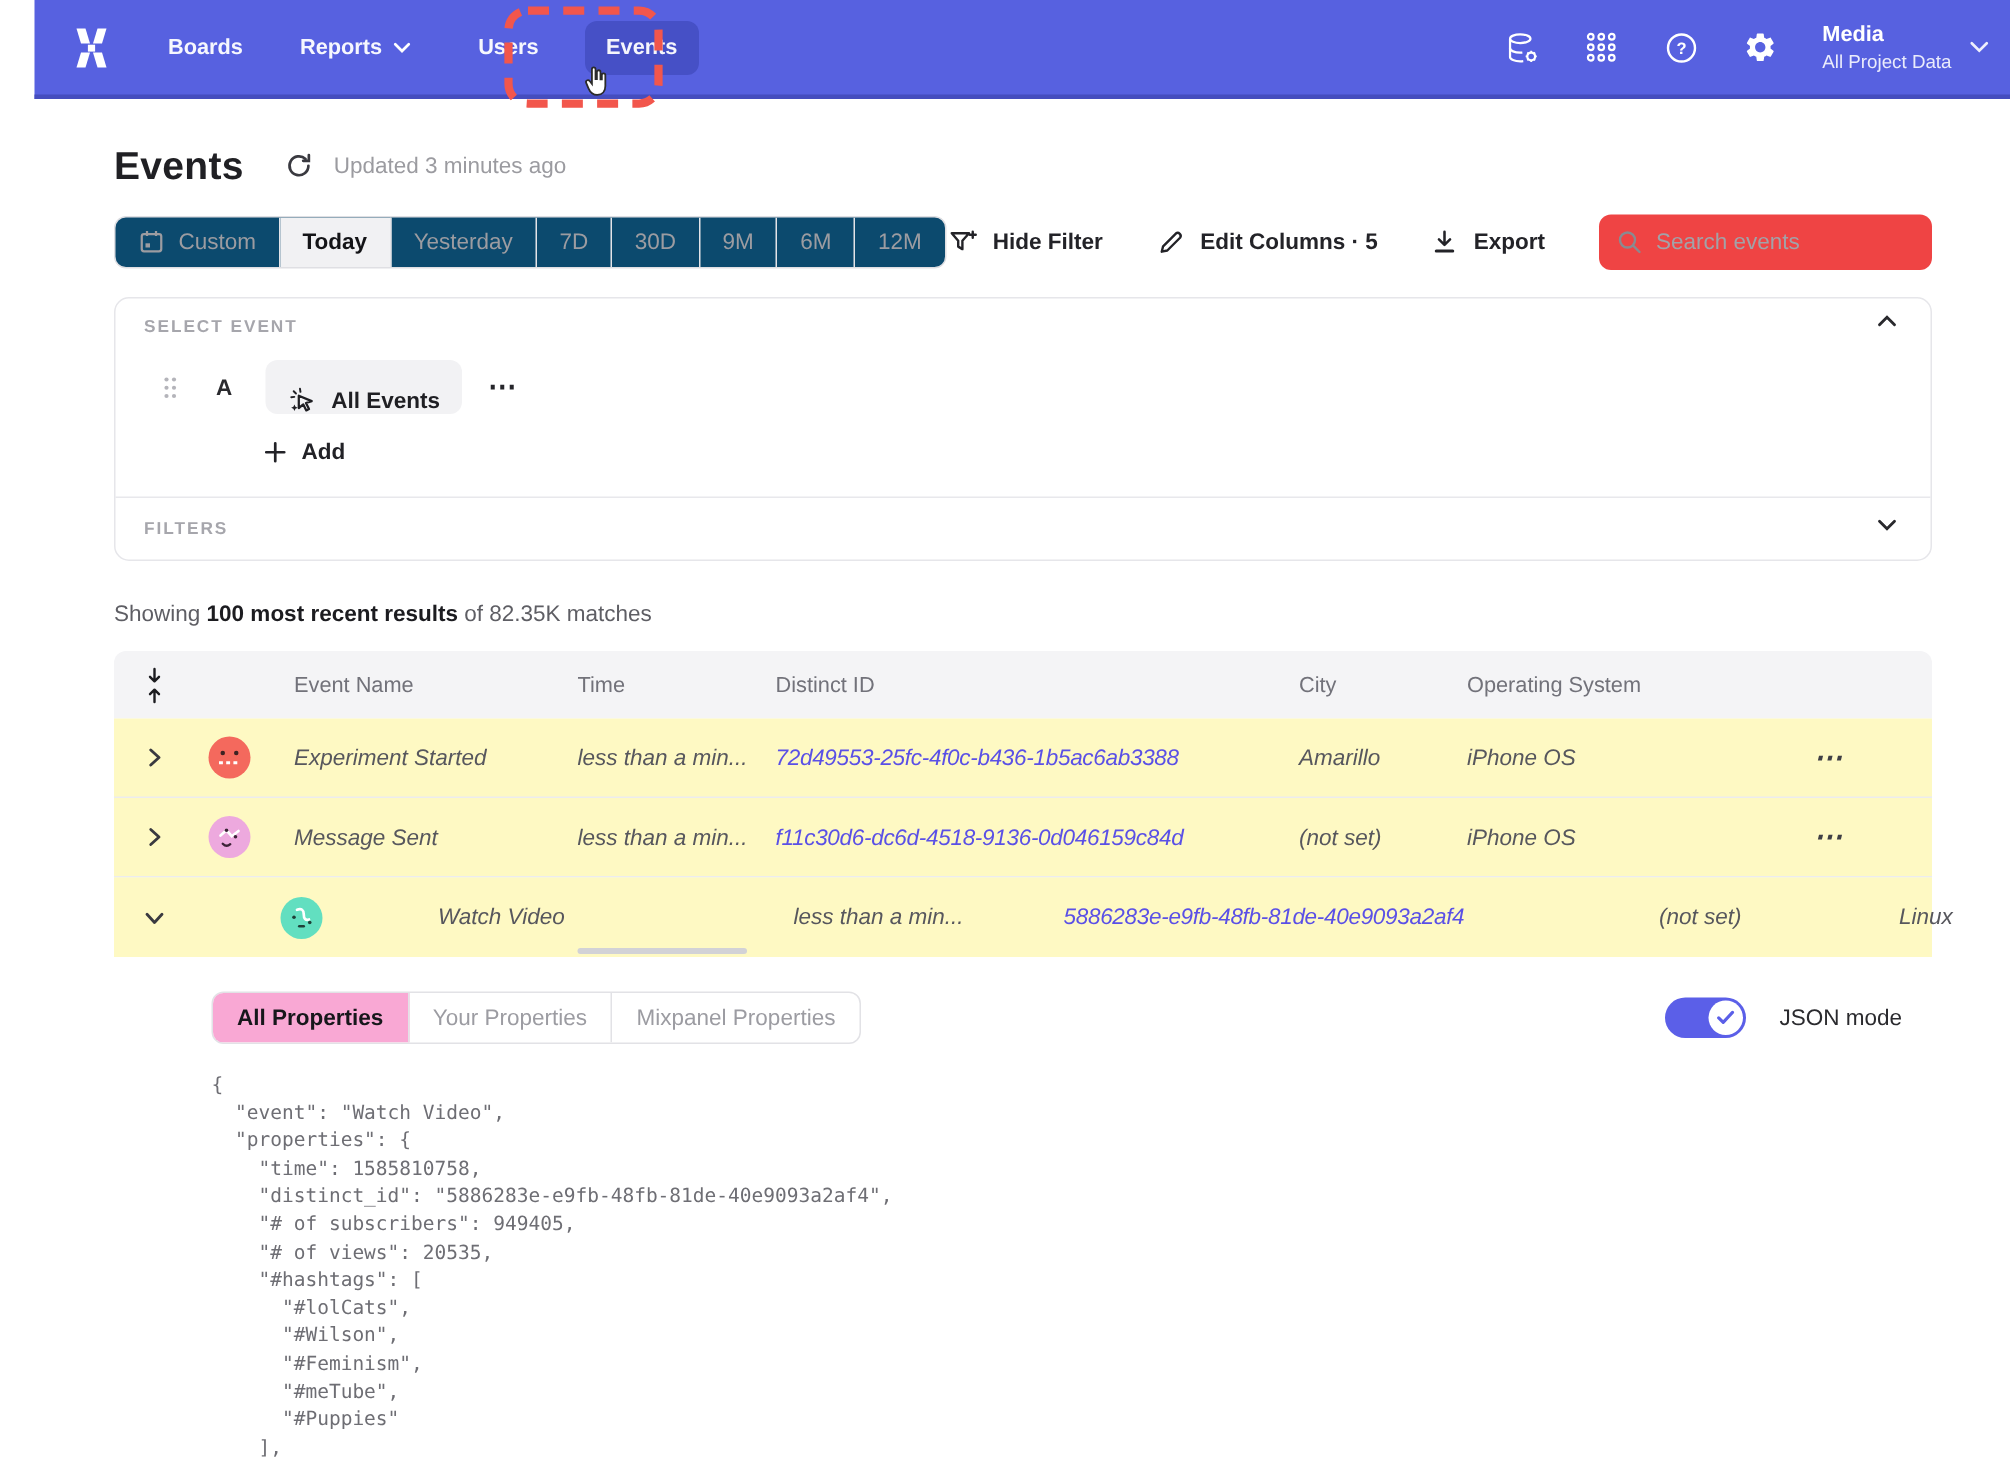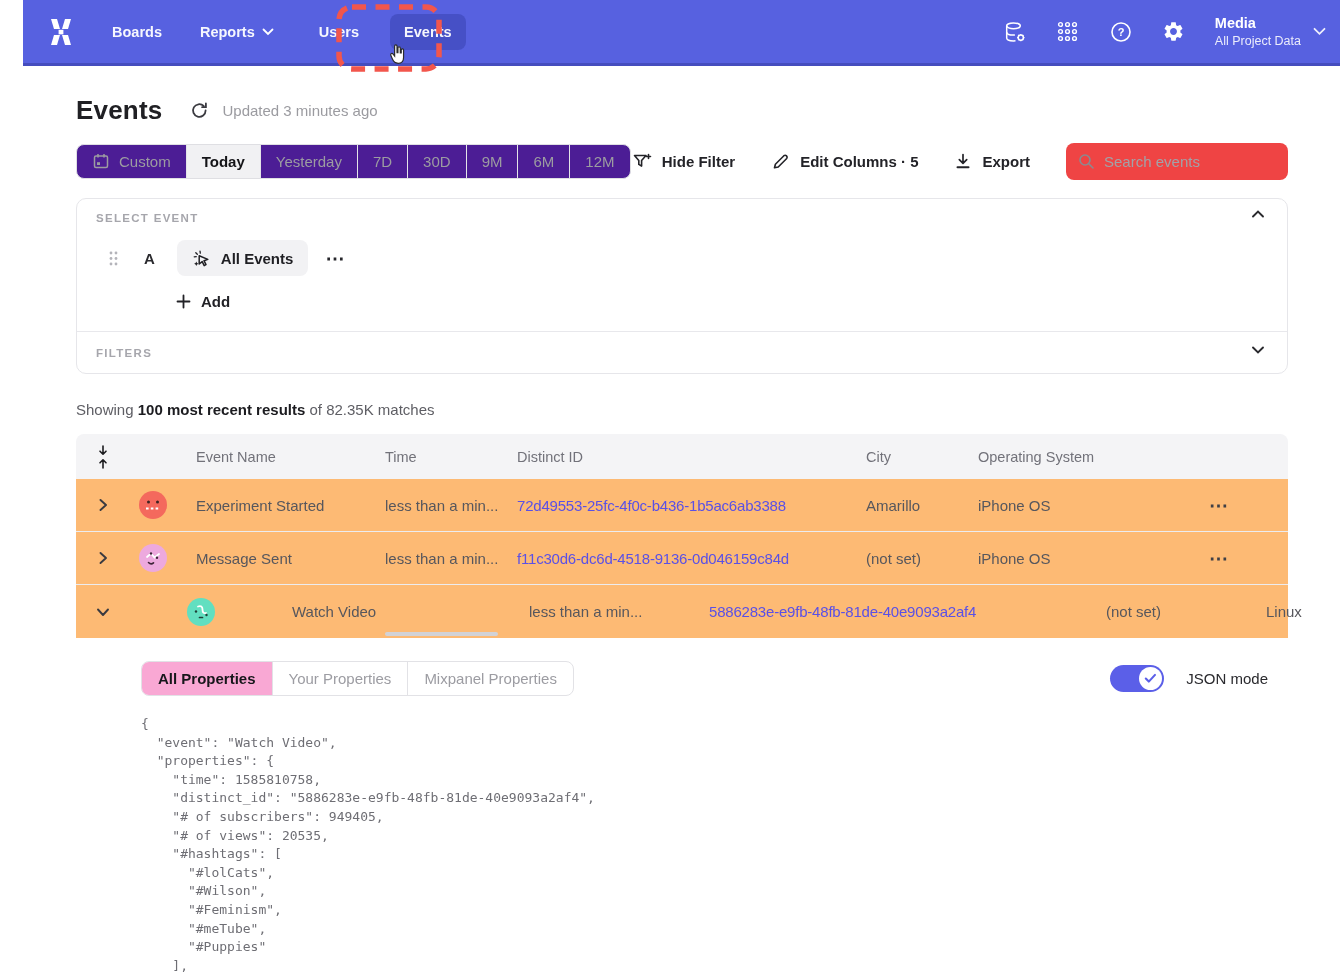--- a/index.html
+++ b/index.html
@@ -32,57 +32,57 @@
 
   
   .content { width:1212px; margin-left:76px; }
   .page-head { margin-top:27px; display:flex; align-items:center; height:34px; }
   .page-title { font-size:26px; font-weight:700; color:#202024; letter-spacing:.2px; }
   .refresh { margin-left:28px; display:flex; align-items:center; }
   .updated { margin-left:13px; font-size:15px; color:#9B9BA0; }
 
   
   .controls { margin-top:16px; display:flex; align-items:center; justify-content:space-between; height:36px; }
-  .date-seg { display:flex; height:35px; border:1px solid #DFDFE3; border-radius:8px; overflow:hidden; background:#4c1d95; }
+  .date-seg { display:flex; height:35px; border:1px solid #DFDFE3; border-radius:8px; overflow:hidden; background:#0c4a6e; }
   .seg { display:flex; align-items:center; gap:9px; padding:0 15px; font-size:15px; color:#9C9CA1;
          border-right:1px solid #E4E4E8; white-space:nowrap; }
   .seg:last-child { border-right:none; }
   .seg.active { background:#F1F1F3; color:#141417; font-weight:700; }
   .tools { display:flex; align-items:center; gap:36px; }
   .tool-btn { display:flex; align-items:center; gap:10px; font-size:15px; font-weight:600; color:#232328; white-space:nowrap; }
   .search-events { width:222px; height:37px; background:#ef4444; border-radius:8px; display:flex; align-items:center; padding:0 12px; gap:9px; }
   .search-events input { background:transparent; border:none; outline:none; font-size:15px; color:#333; width:100%;
                          font-family:"Liberation Sans", sans-serif; }
   .search-events input::placeholder { color:#A2A2A8; opacity:1; }
 
   
   .qb-card { margin-top:19px; border:1px solid #E6E6EA; border-radius:10px; background:#fff; }
   .qb-select { padding:13px 19px 0 19px; height:132px; position:relative; }
   .qb-label { font-size:11.5px; font-weight:700; letter-spacing:1.3px; color:#A6A6AC; }
   .qb-caret { position:absolute; right:22px; top:10px; color:#2A2A2E; }
   .qb-row { margin-top:16px; display:flex; align-items:center; }
   .drag-handle { width:12px; margin-left:12px; }
   .step-letter { margin-left:24px; font-size:15px; font-weight:600; color:#2A2A2E; }
-  .event-chip { margin-left:22px; height:36px; background:#F2F2F4; border-radius:8px; display:flex; align-items:center;
+  .event-chip { margin-left:22px; height:36px; background:#F2F2F4; border-radius:8px; display:flex; align-items:flex-end;
                 gap:10px; padding:0 15px; font-size:15px; font-weight:700; color:#1F1F23; }
   .chip-more { margin-left:17px; font-size:19px; font-weight:700; color:#26262B; letter-spacing:1px; line-height:1; }
   .add-row { margin-top:17px; margin-left:80px; display:flex; align-items:center; gap:10px;
              font-size:15px; font-weight:600; color:#222227; }
   .qb-filters { border-top:1px solid #E8E8EC; height:42px; display:flex; align-items:center; padding:0 19px; position:relative; }
   .qb-filters .qb-caret { top:13px; }
 
   
   .summary { margin-top:27px; font-size:15px; color:#5E5E64; }
   .summary b { color:#1C1C20; font-weight:700; }
 
   
   .table { margin-top:16px; position:relative; }
   .tr { display:grid; grid-template-columns:54px 45px 210px 132px 349px 112px 172px 1fr; align-items:center; }
   .thead { height:45px; background:#F4F4F6; border-radius:8px 8px 0 0; color:#72727A; font-size:14.5px; font-weight:500; }
-  .row { height:53px; border-bottom:1px solid #ECECEF; font-size:15px; color:#57575D; background:#fdba74; }
+  .row { height:53px; border-bottom:1px solid #ECECEF; font-size:15px; color:#57575D; background:#fef9c3;font-style:italic; }
   .row.expanded { border-bottom:none;gap:48px; }
   .cell-name { padding-left:21px; }
   .c-center { display:flex; justify-content:center; align-items:center; }
   .avatar { width:28px; height:28px; border-radius:50%; margin:0 auto; position:relative; }
   .id-link { color:#5A50E6; letter-spacing:-.2px; }
   .row-more { font-size:19px; font-weight:700; color:#3F3F45; letter-spacing:1px; text-align:center; line-height:1; }
   .hscroll-thumb { position:absolute; left:309px; top:198px; width:113px; height:4px; background:#D2D2D6; border-radius:2px; }
 
   
   .detail { margin-left:65px; padding-top:23px; }

